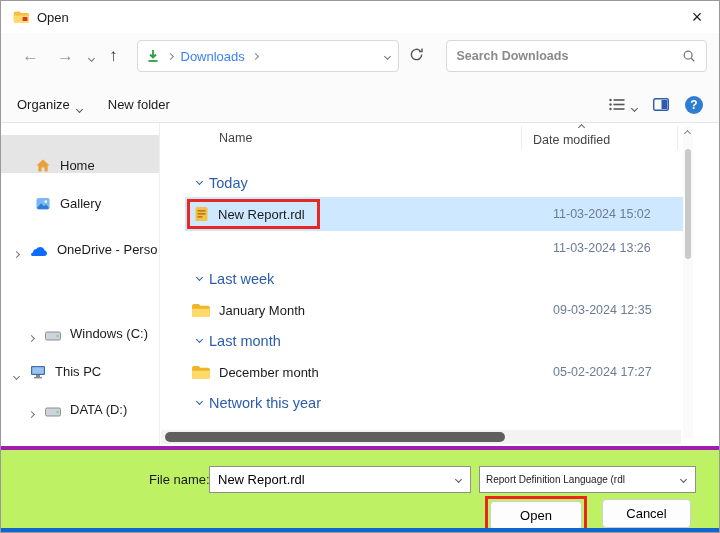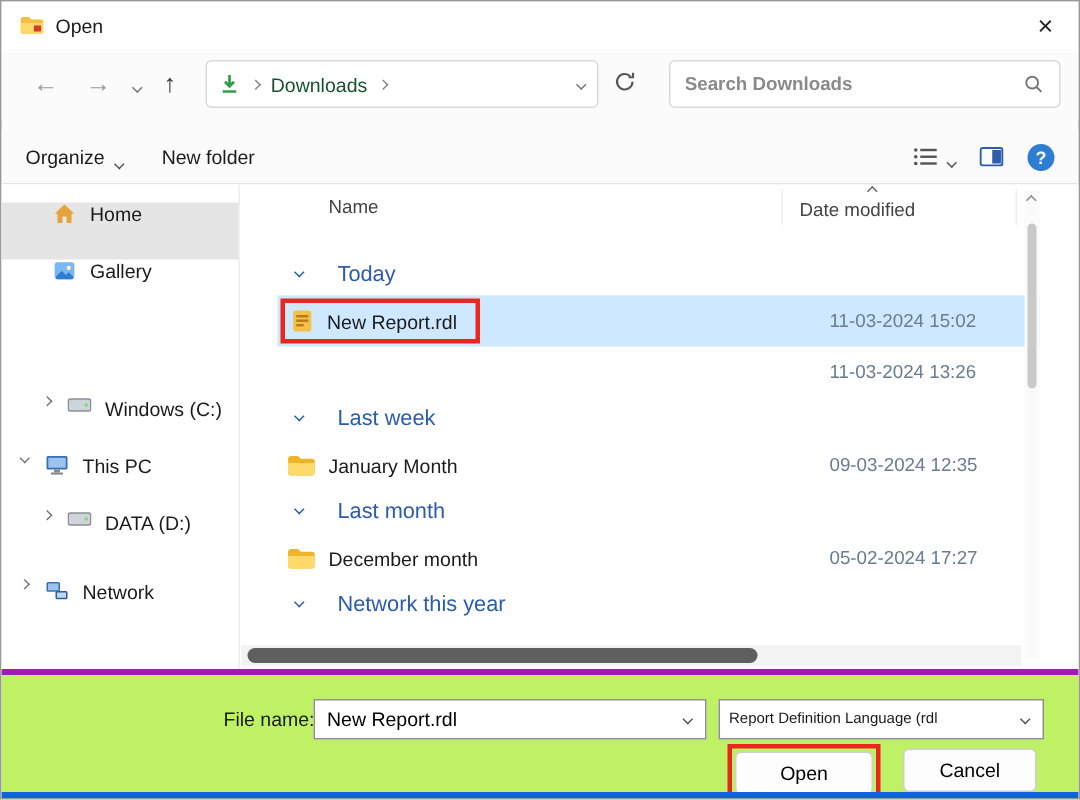--- a/index.html
+++ b/index.html
@@ -22,57 +22,57 @@
   .nav-arrow.enabled { color:#333; }
   .chev { display:inline-block; width:6px; height:6px;
     border-right:1.6px solid currentColor; border-bottom:1.6px solid currentColor; }
   .chev.down  { transform:rotate(45deg); }
   .chev.right { transform:rotate(-45deg); }
   .chev.up    { transform:rotate(-135deg); }
   .chev.sm { width:5px; height:5px; }
   .nav-chevbtn { background:none; border:none; color:#777; padding:0 6px; cursor:pointer; }
   .addressbar { margin-left:10px; width:262px; height:32px; background:#fff;
     border:1px solid #d9d9d9; border-radius:4px; display:flex; align-items:center;
-    padding:0 8px; gap:8px; color:#14532d; }
+    padding:0 8px; gap:8px; color:#3b82f6; }
   .addressbar .spacer { flex:1; }
   .refresh-btn { background:none; border:none; padding:0 10px; cursor:pointer; }
   .searchbox { margin-left:12px; flex:1; height:32px; background:#fff;
     border:1px solid #d9d9d9; border-radius:4px; display:flex; align-items:center; padding:0 10px; }
   .searchbox input { border:none; outline:none; flex:1; font-size:12.5px;
     font-family:"Liberation Sans",sans-serif; color:#333; background:transparent;font-weight:bold; }
   .searchbox input::placeholder { color:#8a8a8a; }
   
   .cmdbar { position:absolute; top:86px; left:0; width:100%; height:36px;
     display:flex; align-items:center; padding:0 16px; gap:26px;
     border-bottom:1px solid #e5e5e5; background:#fbfbfb; }
   .cmd-item { display:flex; align-items:flex-end; gap:7px; cursor:pointer; color:#1b1b1b; font-size:13px; }
   .cmd-right { margin-left:auto; display:flex; align-items:center; gap:16px; }
   .help-circle { width:18px; height:18px; border-radius:50%; background:#2d7dd2; color:#fff;
     font-size:12px; font-weight:bold; display:flex; align-items:center; justify-content:center; }
   
   .main { position:absolute; top:122px; left:0; width:720px; height:323px; background:#fff; }
   .sidebar { position:absolute; top:0; left:0; width:159px; height:100%;
     background:#fff; border-right:1px solid #eee; padding-top:12px; }
-  .side-item { height:38px; display:flex; align-items:flex-start; gap:9px;
+  .side-item { height:38px; display:flex; align-items:flex-end; gap:9px;
     padding-left:34px; cursor:pointer; font-size:13px; position:relative; }
   .side-item.expandable { padding-left:13px; }
   .side-item.indented { padding-left:28px; }
   .side-item .exp { color:#777; margin-right:2px; }
   .side-item.selected { background:#e5e5e5; }
   .side-gap { height:8px; }
   .side-gap.big { height:46px; }
   
   .filearea { position:absolute; top:0; left:160px; width:532px; height:100%; }
   .colheader { position:absolute; top:0; left:0; width:100%; height:30px; font-size:12.5px; color:#444; }
   .colheader .col-name { position:absolute; left:58px; top:8px; cursor:pointer; }
   .colheader .col-date { position:absolute; left:372px; top:10px; cursor:pointer; }
   .colheader .sort-chev { position:absolute; left:418px; top:2px; color:#666; }
   .col-div { position:absolute; top:3px; height:24px; width:1px; background:#ededed; }
   .listing { position:absolute; top:32px; left:0; width:100%; padding-top:14px; }
-  .group-row { height:28px; display:flex; align-items:center; gap:23px; padding-left:36px;
+  .group-row { height:28px; display:flex; align-items:center; gap:7px; padding-left:36px;
     color:#2b5cad; font-size:14.5px; cursor:pointer; }
   .group-row .chev { margin-top:-3px; }
   .item-row { height:34px; margin-left:24px; padding-left:6px; display:flex;
     align-items:center; position:relative; font-size:13px; cursor:pointer; }
   .item-row.selected { background:#cde8ff; }
   .item-row .namecell { display:flex; align-items:center; gap:9px; }
   .item-row .datecell { position:absolute; left:368px; color:#6b7c93; font-size:12.5px; }
   .annotation-box { display:flex; align-items:center; gap:9px;
     border:3px solid #e8281e; padding:4px 12px 4px 4px; margin-left:-4px; }
   
@@ -194,20 +194,27 @@
     </div>
     <div class="side-item">
       <svg width="16" height="15" viewBox="0 0 16 16">
           <rect x="1" y="2" width="14" height="12" rx="2" fill="#7ab8f5"></rect>
           <path d="M2 12l4-4 3 3 2-2 3 3v1.2c0 .5-.4.8-.9.8H2.9c-.5 0-.9-.3-.9-.8z" fill="#2d7dd2"></path>
           <circle cx="11" cy="6" r="1.5" fill="#fff7c0"></circle>
         </svg>
       <span>Gallery</span>
     </div>
     <div class="side-gap"></div>
+    <div class="side-item expandable">
+      <span class="exp chev right sm"></span>
+      <svg width="18" height="12" viewBox="0 0 18 12">
+          <path d="M4.5 11h9.8c1.5 0 2.7-1.2 2.7-2.7 0-1.4-1-2.5-2.4-2.7C14.2 3.4 12.3 2 10.2 2 8.6 2 7.2 2.8 6.4 4.1 4.5 4.2 3 5.7 3 7.6c-1.2.2-2 1-2 2 0 .8.6 1.4 1.5 1.4z" fill="#0b6cff"></path>
+        </svg>
+      <span>OneDrive - Perso</span>
+    </div>
     <div class="side-gap big"></div>
     <div class="side-item expandable indented">
       <span class="exp chev right sm"></span>
       <svg width="16" height="10" viewBox="0 0 16 10">
           <rect x="0.5" y="1" width="15" height="8" rx="1.5" fill="#cfd3da" stroke="#8a8f98"></rect>
           <circle cx="12.5" cy="5" r="1.2" fill="#6ee26e"></circle>
         </svg>
       <span>Windows (C:)</span>
     </div>
     <div class="side-item expandable">

